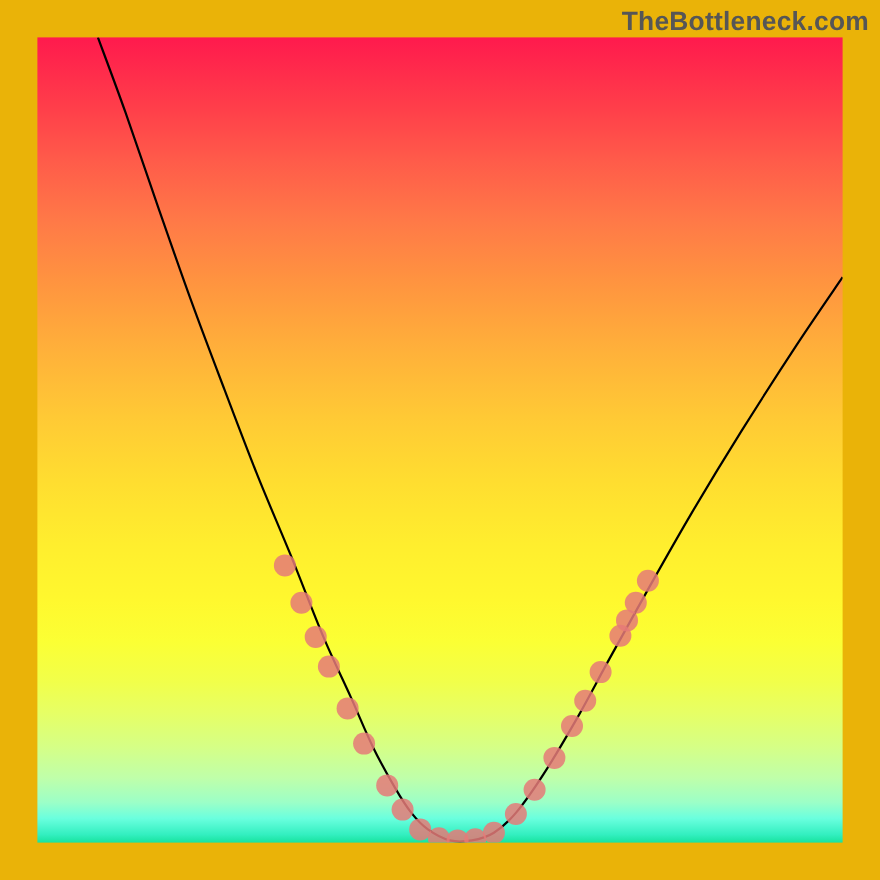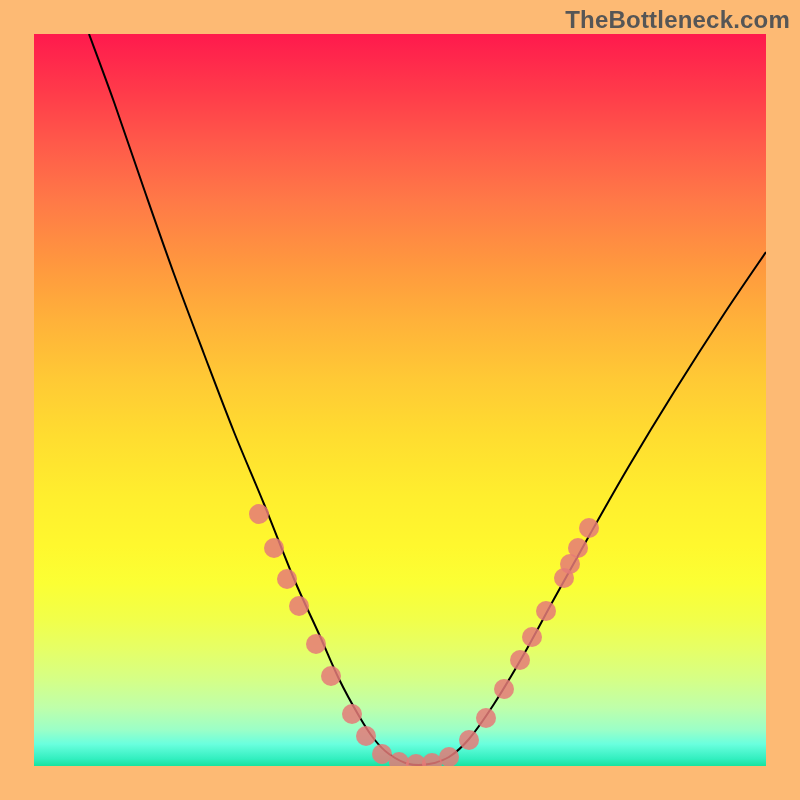--- a/index.html
+++ b/index.html
@@ -9,21 +9,21 @@
     height: 800px;
     background: #000;
     overflow: hidden;
   }
   .frame {
     position: absolute;
     left: 0;
     top: 0;
     width: 800px;
     height: 800px;
-    background: #fdba74;
+    background: #eab308;
   }
   .plot {
     position: absolute;
     left: 34px;
     top: 34px;
     width: 732px;
     height: 732px;
     background: linear-gradient(to bottom,
       #ff1a4d 0%,
       #ff3b4a 8%,

